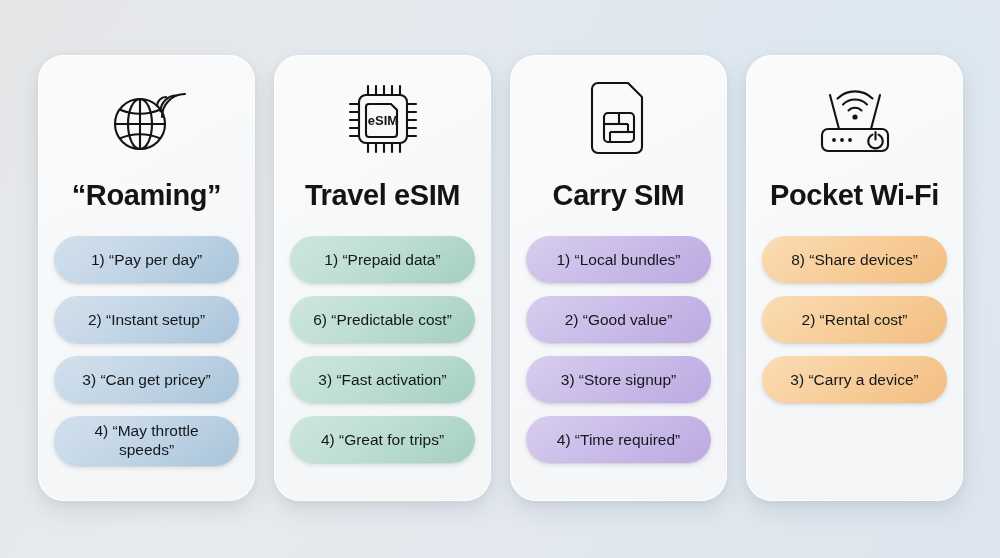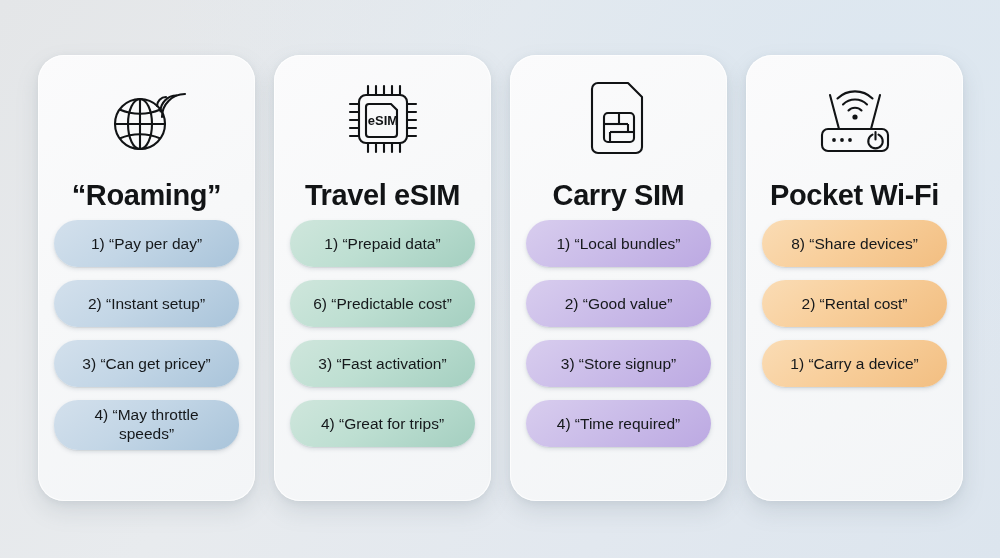--- a/index.html
+++ b/index.html
@@ -57,21 +57,21 @@
   }
   .icon-wrap svg { display: block; }
 
   .card-title {
     font-size: 29px;
     font-weight: bold;
     color: #121416;
     letter-spacing: -0.4px;
     text-align: center;
     margin-top: 18px;
-    margin-bottom: 10px;
+    margin-bottom: 26px;
     line-height: 1.05;
     white-space: nowrap;
   }
 
   .pill-list {
     width: 100%;
     display: flex;
     flex-direction: column;
     gap: 13px;
     align-items: center;
@@ -204,18 +204,18 @@
           <circle cx="34" cy="58" r="1.9" fill="#111315" stroke="none"></circle>
           <circle cx="42" cy="58" r="1.9" fill="#111315" stroke="none"></circle>
           <path d="M64.5 52.6 A 7.2 7.2 0 1 0 70.5 52.6"></path>
           <line x1="67.5" y1="50" x2="67.5" y2="57.5"></line>
         </svg>
       </div>
       <div class="card-title">Pocket Wi-Fi</div>
       <div class="pill-list">
         <div class="pill">8) “Share devices”</div>
         <div class="pill">2) “Rental cost”</div>
-        <div class="pill">1) “Carry a device”</div>
+        <div class="pill">3) “Carry a device”</div>
       </div>
     </div>
 
   </div>
 </div>
 
 </body></html>

